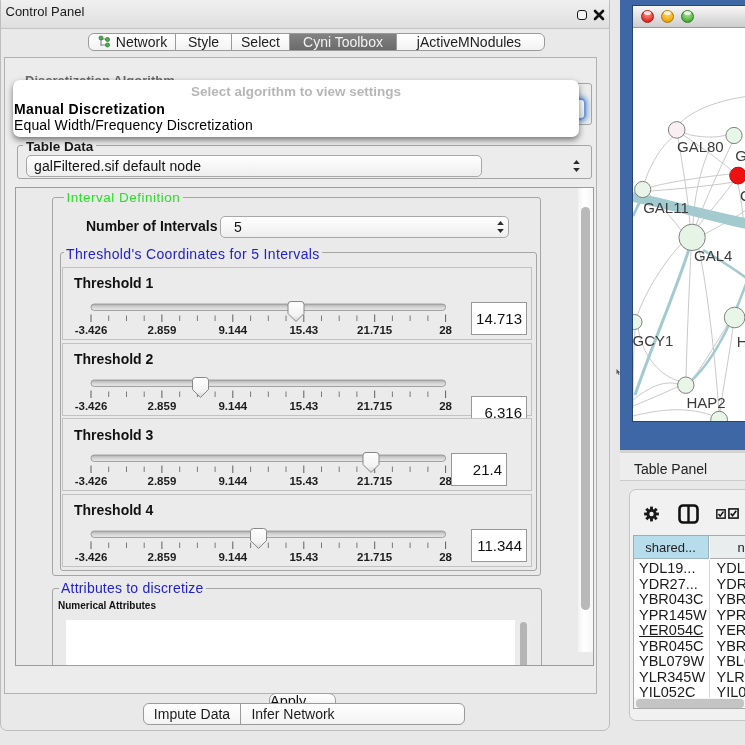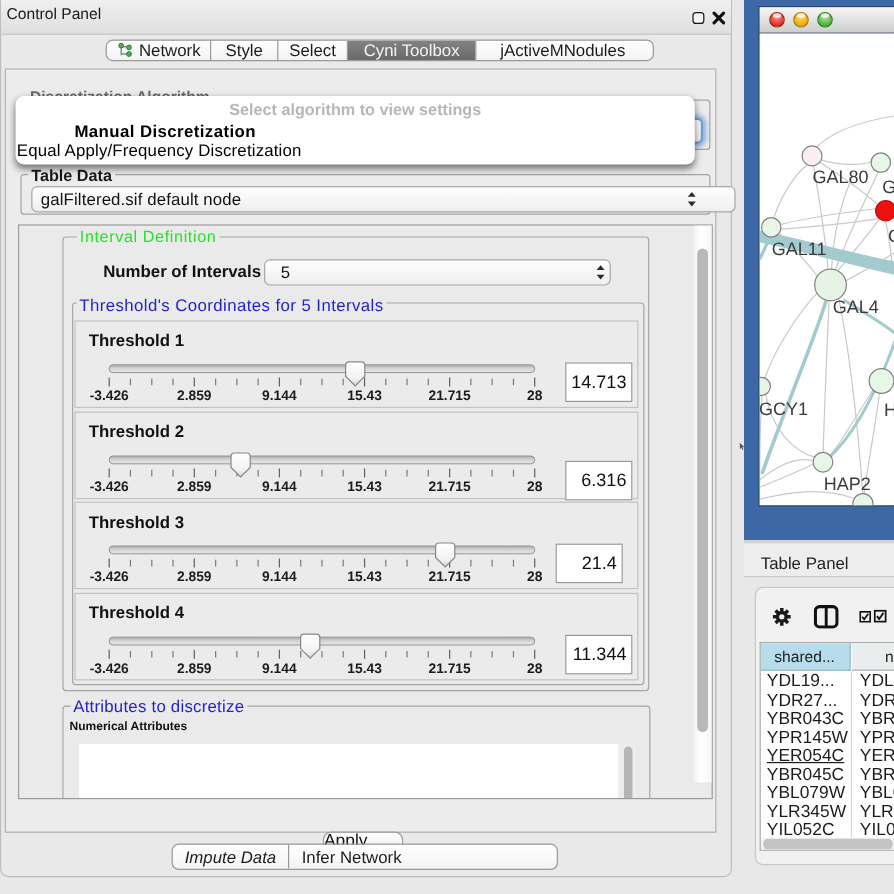--- a/index.html
+++ b/index.html
@@ -26,21 +26,21 @@
     <div style="width:58px;height:100%;font-size:14px;display:flex;align-items:center;justify-content:center;color:#1c1c1c;border-left:1px solid #9a9a9a;">Select</div>
     <div style="width:107px;height:100%;font-size:14px;display:flex;align-items:center;justify-content:center;color:#1c1c1c;border-left:1px solid #9a9a9a;background:linear-gradient(#828282,#6a6a6a);color:#f2f2f2;">Cyni Toolbox</div>
     <div style="width:145px;height:100%;font-size:14px;display:flex;align-items:center;justify-content:center;color:#1c1c1c;border-left:1px solid #9a9a9a;">jActiveMNodules</div>
   </div>
 <div class="abs" style="left:4px;top:57px;width:593px;height:637px;background:#ececec;border:1px solid #b2b2b2;"></div>
 <div class="abs" style="left:14px;top:83px;width:578px;height:42px;border:1px solid #a5a5a5;border-radius:3px;"></div>
 <div class="abs" style="left:22px;top:74px;height:14px;font-size:13px;font-weight:bold;color:#6a6a6a;background:#ececec;padding:0 3px;line-height:14px;">Discretization Algorithm</div>
 <div class="abs" style="left:27px;top:98px;width:559px;height:22px;border-radius:5px;background:linear-gradient(#ffffff,#ececec);border:2px solid #6f9ed6;box-shadow:0 0 4px 2px rgba(100,155,220,0.75);"></div>
 <div class="abs" style="left:17px;top:145px;width:575px;height:34px;border:1px solid #a5a5a5;border-radius:3px;"></div>
 <div class="abs" style="left:23px;top:140px;height:13px;font-size:13.5px;font-weight:bold;color:#1a1a1a;background:#ececec;padding:0 3px;line-height:13px;">Table Data</div>
-<div class="abs" style="left:26px;top:155px;width:587px;height:22px;border-radius:5px;background:linear-gradient(#ffffff,#eeeeee);border:1px solid #a8a8a8;font-size:14px;letter-spacing:0.1px;color:#111;line-height:20px;padding-left:7px;">galFiltered.sif default node</div>
+<div class="abs" style="left:26px;top:155px;width:456px;height:22px;border-radius:5px;background:linear-gradient(#ffffff,#eeeeee);border:1px solid #a8a8a8;font-size:14px;letter-spacing:0.1px;color:#111;line-height:20px;padding-left:7px;">galFiltered.sif default node</div>
 <svg class="abs" style="left:572px;top:159px;" width="9" height="14" viewBox="0 0 9 14">
     <path d="M4.5 1 L7.8 5 L1.2 5 Z" fill="#2a2a2a"></path>
     <path d="M4.5 13 L7.8 9 L1.2 9 Z" fill="#2a2a2a"></path>
   </svg>
 <div class="abs" style="left:15px;top:187px;width:579px;height:479px;background:#eaeaea;border:1px solid #9c9c9c;"></div>
 <div class="abs" style="left:16px;top:188px;width:577px;height:477px;overflow:hidden;">
 <div class="abs" style="left:36px;top:9px;width:489px;height:379px;border:1px solid #a5a5a5;border-radius:3px;"></div>
 <div class="abs" style="left:47.5px;top:3px;height:13px;font-size:13.5px;letter-spacing:0.5px;color:#28e028;background:#eaeaea;padding:0 3px;line-height:13px;">Interval Definition</div>
 <div class="abs" style="left:70px;top:29.5px;font-size:14px;font-weight:bold;color:#111;">Number of Intervals</div>
 <div class="abs" style="left:204px;top:28px;width:289px;height:22px;border-radius:5px;background:linear-gradient(#ffffff,#eeeeee);border:1px solid #a8a8a8;font-size:14px;color:#111;line-height:21px;padding-left:13px;">5</div>
@@ -97,21 +97,21 @@
 <path d="M45.7 47.5 L45.7 53 M63.5 47.5 L63.5 53 M81.2 47.5 L81.2 53 M116.7 47.5 L116.7 53 M134.4 47.5 L134.4 53 M152.1 47.5 L152.1 53 M187.6 47.5 L187.6 53 M205.3 47.5 L205.3 53 M223.0 47.5 L223.0 53 M258.5 47.5 L258.5 53 M276.2 47.5 L276.2 53 M293.9 47.5 L293.9 53 M329.4 47.5 L329.4 53 M347.1 47.5 L347.1 53 M364.9 47.5 L364.9 53" stroke="#7a7a7a" stroke-width="1"></path>
 <path d="M28.0 46.5 L28.0 54 M98.9 46.5 L98.9 54 M169.8 46.5 L169.8 54 M240.8 46.5 L240.8 54 M311.7 46.5 L311.7 54 M382.6 46.5 L382.6 54" stroke="#5f5f5f" stroke-width="1"></path>
 <text x="28.0" y="65.5" font-size="11.5" font-weight="bold" fill="#1c1c1c" text-anchor="middle">-3.426</text>
         <text x="98.9" y="65.5" font-size="11.5" font-weight="bold" fill="#1c1c1c" text-anchor="middle">2.859</text>
         <text x="169.8" y="65.5" font-size="11.5" font-weight="bold" fill="#1c1c1c" text-anchor="middle">9.144</text>
         <text x="240.8" y="65.5" font-size="11.5" font-weight="bold" fill="#1c1c1c" text-anchor="middle">15.43</text>
         <text x="311.7" y="65.5" font-size="11.5" font-weight="bold" fill="#1c1c1c" text-anchor="middle">21.715</text>
         <text x="382.6" y="65.5" font-size="11.5" font-weight="bold" fill="#1c1c1c" text-anchor="middle">28</text>
 <path d="M129.5 45.5 L129.5 36.5 Q129.5 33.5 132.5 33.5 L142.5 33.5 Q145.5 33.5 145.5 36.5 L145.5 45.5 L137.5 53.5 Z" fill="url(#th2)" stroke="#878787" stroke-width="1"></path>
 </svg>
-      <div style="position:absolute;left:408px;top:40px;width:56px;height:33px;background:#ffffff;border:1px solid #989898;font-size:15px;color:#111;text-align:right;line-height:31px;padding-right:4px;">6.316</div>
+      <div style="position:absolute;left:408px;top:52px;width:56px;height:33px;background:#ffffff;border:1px solid #989898;font-size:15px;color:#111;text-align:right;line-height:31px;padding-right:4px;">6.316</div>
     </div>
 <div class="abs" style="left:46px;top:230px;width:470px;height:73px;background:#ebebeb;border:1px solid #c2c2c2;">
       <div style="position:absolute;left:11px;top:7.5px;font-size:14px;font-weight:bold;color:#111;">Threshold 3</div>
       <svg style="position:absolute;left:0;top:0;" width="470" height="73" viewBox="0 0 470 73">
 <defs>
           <linearGradient id="gr3" x1="0" y1="0" x2="0" y2="1">
 <stop offset="0" stop-color="#aeaeae"></stop>
             <stop offset="0.5" stop-color="#d5d5d5"></stop>
             <stop offset="1" stop-color="#e8e8e8"></stop>
           </linearGradient>
@@ -125,21 +125,21 @@
 <path d="M45.7 47.5 L45.7 53 M63.5 47.5 L63.5 53 M81.2 47.5 L81.2 53 M116.7 47.5 L116.7 53 M134.4 47.5 L134.4 53 M152.1 47.5 L152.1 53 M187.6 47.5 L187.6 53 M205.3 47.5 L205.3 53 M223.0 47.5 L223.0 53 M258.5 47.5 L258.5 53 M276.2 47.5 L276.2 53 M293.9 47.5 L293.9 53 M329.4 47.5 L329.4 53 M347.1 47.5 L347.1 53 M364.9 47.5 L364.9 53" stroke="#7a7a7a" stroke-width="1"></path>
 <path d="M28.0 46.5 L28.0 54 M98.9 46.5 L98.9 54 M169.8 46.5 L169.8 54 M240.8 46.5 L240.8 54 M311.7 46.5 L311.7 54 M382.6 46.5 L382.6 54" stroke="#5f5f5f" stroke-width="1"></path>
 <text x="28.0" y="65.5" font-size="11.5" font-weight="bold" fill="#1c1c1c" text-anchor="middle">-3.426</text>
         <text x="98.9" y="65.5" font-size="11.5" font-weight="bold" fill="#1c1c1c" text-anchor="middle">2.859</text>
         <text x="169.8" y="65.5" font-size="11.5" font-weight="bold" fill="#1c1c1c" text-anchor="middle">9.144</text>
         <text x="240.8" y="65.5" font-size="11.5" font-weight="bold" fill="#1c1c1c" text-anchor="middle">15.43</text>
         <text x="311.7" y="65.5" font-size="11.5" font-weight="bold" fill="#1c1c1c" text-anchor="middle">21.715</text>
         <text x="382.6" y="65.5" font-size="11.5" font-weight="bold" fill="#1c1c1c" text-anchor="middle">28</text>
 <path d="M300.0 45.5 L300.0 36.5 Q300.0 33.5 303.0 33.5 L313.0 33.5 Q316.0 33.5 316.0 36.5 L316.0 45.5 L308.0 53.5 Z" fill="url(#th3)" stroke="#878787" stroke-width="1"></path>
 </svg>
-      <div style="position:absolute;left:400px;top:34px;width:56px;height:33px;background:#ffffff;border:1px solid #989898;font-size:15px;color:#111;text-align:right;line-height:31px;padding-right:4px;">21.4</div>
+      <div style="position:absolute;left:388px;top:34px;width:56px;height:33px;background:#ffffff;border:1px solid #989898;font-size:15px;color:#111;text-align:right;line-height:31px;padding-right:4px;">21.4</div>
     </div>
 <div class="abs" style="left:46px;top:305.5px;width:470px;height:73px;background:#ebebeb;border:1px solid #c2c2c2;">
       <div style="position:absolute;left:11px;top:7.5px;font-size:14px;font-weight:bold;color:#111;">Threshold 4</div>
       <svg style="position:absolute;left:0;top:0;" width="470" height="73" viewBox="0 0 470 73">
 <defs>
           <linearGradient id="gr4" x1="0" y1="0" x2="0" y2="1">
 <stop offset="0" stop-color="#aeaeae"></stop>
             <stop offset="0.5" stop-color="#d5d5d5"></stop>
             <stop offset="1" stop-color="#e8e8e8"></stop>
           </linearGradient>
@@ -167,27 +167,27 @@
 <div class="abs" style="left:42px;top:412px;font-size:10px;font-weight:bold;color:#111;">Numerical Attributes</div>
 <div class="abs" style="left:50px;top:432px;width:463px;height:60px;background:#ffffff;">
 <div style="position:absolute;right:0;top:0;width:14px;height:60px;background:#ececec;"></div>
 <div style="position:absolute;left:453.5px;top:2px;width:7.5px;height:58px;background:#b5b5b5;border-radius:4px;"></div>
 </div>
 </div>
 <div class="abs" style="left:578px;top:188px;width:15px;height:464px;background:linear-gradient(90deg,#f2f2f2,#ffffff 40%,#f6f6f6);"></div>
 <div class="abs" style="left:581px;top:207px;width:9px;height:403px;background:#b9b9b9;border-radius:4.5px;"></div>
 <div class="abs" style="left:269px;top:673px;width:67px;height:16.5px;background:linear-gradient(#ffffff,#ededed);border:1px solid #9f9f9f;border-radius:7px;font-size:14.5px;color:#111;text-align:left;line-height:15.5px;margin-top:20px;">Apply</div>
 <div class="abs" style="left:143px;top:703px;width:322px;height:22px;border:1px solid #9a9a9a;border-radius:6px;background:linear-gradient(#ffffff,#f3f3f3);overflow:hidden;display:flex;">
-    <div style="width:96px;height:100%;font-size:14px;display:flex;align-items:center;justify-content:center;color:#1c1c1c;font-style:italic;">Impute Data</div>
+    <div style="width:96px;height:100%;font-size:14px;display:flex;align-items:center;justify-content:center;color:#1c1c1c;">Impute Data</div>
     <div style="width:105px;height:100%;font-size:14px;display:flex;align-items:center;justify-content:center;color:#1c1c1c;border-left:1px solid #9a9a9a;">Infer Network</div>
   </div>
 <div class="abs" style="left:13px;top:80px;width:566px;height:57px;background:#ffffff;border-radius:7px;box-shadow:0 3px 6px rgba(0,0,0,0.5);z-index:50;">
 <div style="position:absolute;left:0;top:3.5px;width:100%;text-align:center;font-size:13.5px;font-weight:bold;color:#b7b7b7;">Select algorithm to view settings</div>
-<div style="position:absolute;left:1px;top:20.5px;font-size:14px;font-weight:bold;letter-spacing:0.35px;color:#000;margin-left:48px;">Manual Discretization</div>
-<div style="position:absolute;left:1px;top:36.5px;font-size:14px;letter-spacing:0.15px;color:#000;">Equal Apply/Frequency Discretization</div>
+<div style="position:absolute;left:1px;top:20.5px;font-size:14px;font-weight:bold;letter-spacing:0.35px;color:#000;">Manual Discretization</div>
+<div style="position:absolute;left:1px;top:36.5px;font-size:14px;letter-spacing:0.15px;color:#000;">Equal Width/Frequency Discretization</div>
 </div>
 <svg class="abs" style="left:615.5px;top:368.5px;z-index:60;" width="5" height="7" viewBox="0 0 5 7">
 <path d="M0.5 0 L0.5 5.2 L1.8 4.1 L2.6 6.1 L3.5 5.7 L2.7 3.8 L4.3 3.6 Z" fill="#5a5a5a"></path>
   </svg>
 <div class="abs" style="left:620px;top:0;width:125px;height:450px;background:linear-gradient(90deg,#49741f 0%,#3e68a5 0%,#3e68a5 100%);"></div>
 <div class="abs" style="left:620px;top:0;width:125px;height:450px;background:#3e68a5;"></div>
 <div class="abs" style="left:631.5px;top:4.5px;width:113.5px;height:417px;border:1px solid #28456f;"></div>
 <div class="abs" style="left:632.5px;top:5.5px;width:112.5px;height:22px;background:linear-gradient(#f7f7f7,#cdcdcd);border-bottom:1px solid #9b9b9b;"></div>
 <div class="abs" style="left:641.0px;top:10px;width:13px;height:13px;border-radius:50%;background:radial-gradient(circle at 50% 28%, #ff948c 0%, #e03228 70%, #a32015 100%);border:1px solid #a32015;"></div>
 <div class="abs" style="left:644.0px;top:11.2px;width:7px;height:3.6px;border-radius:50%;background:rgba(255,255,255,0.75);"></div>

